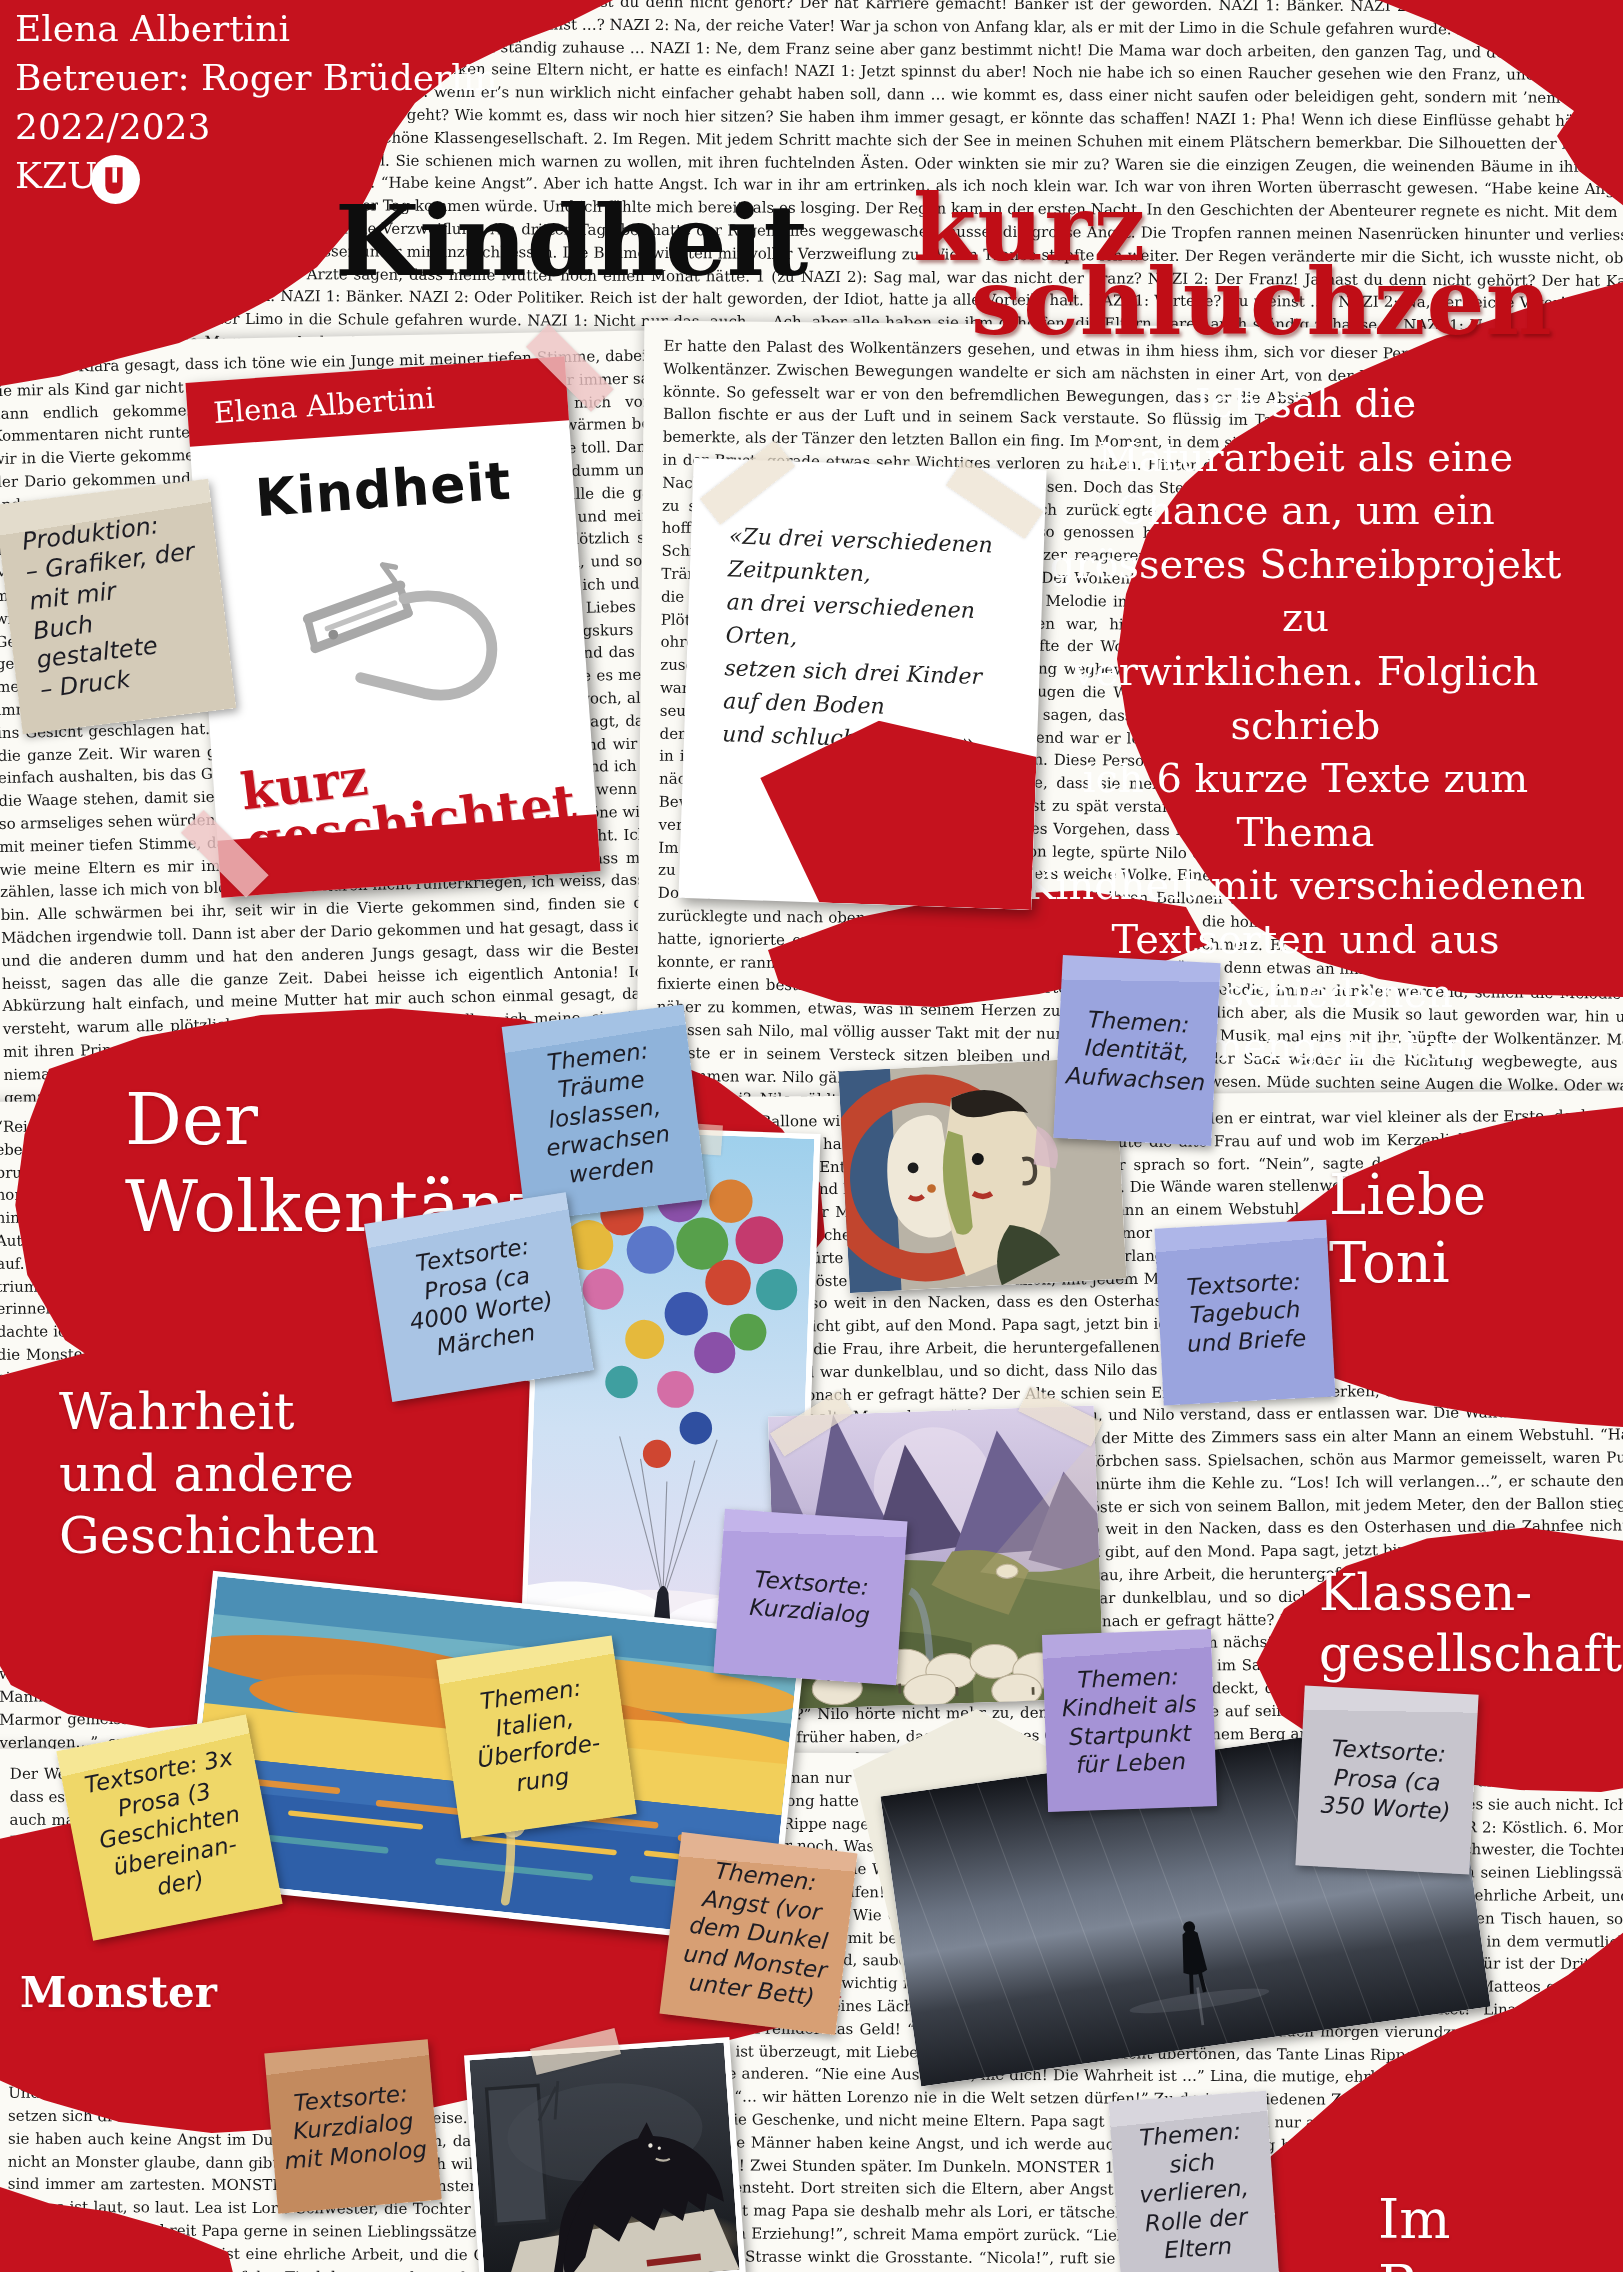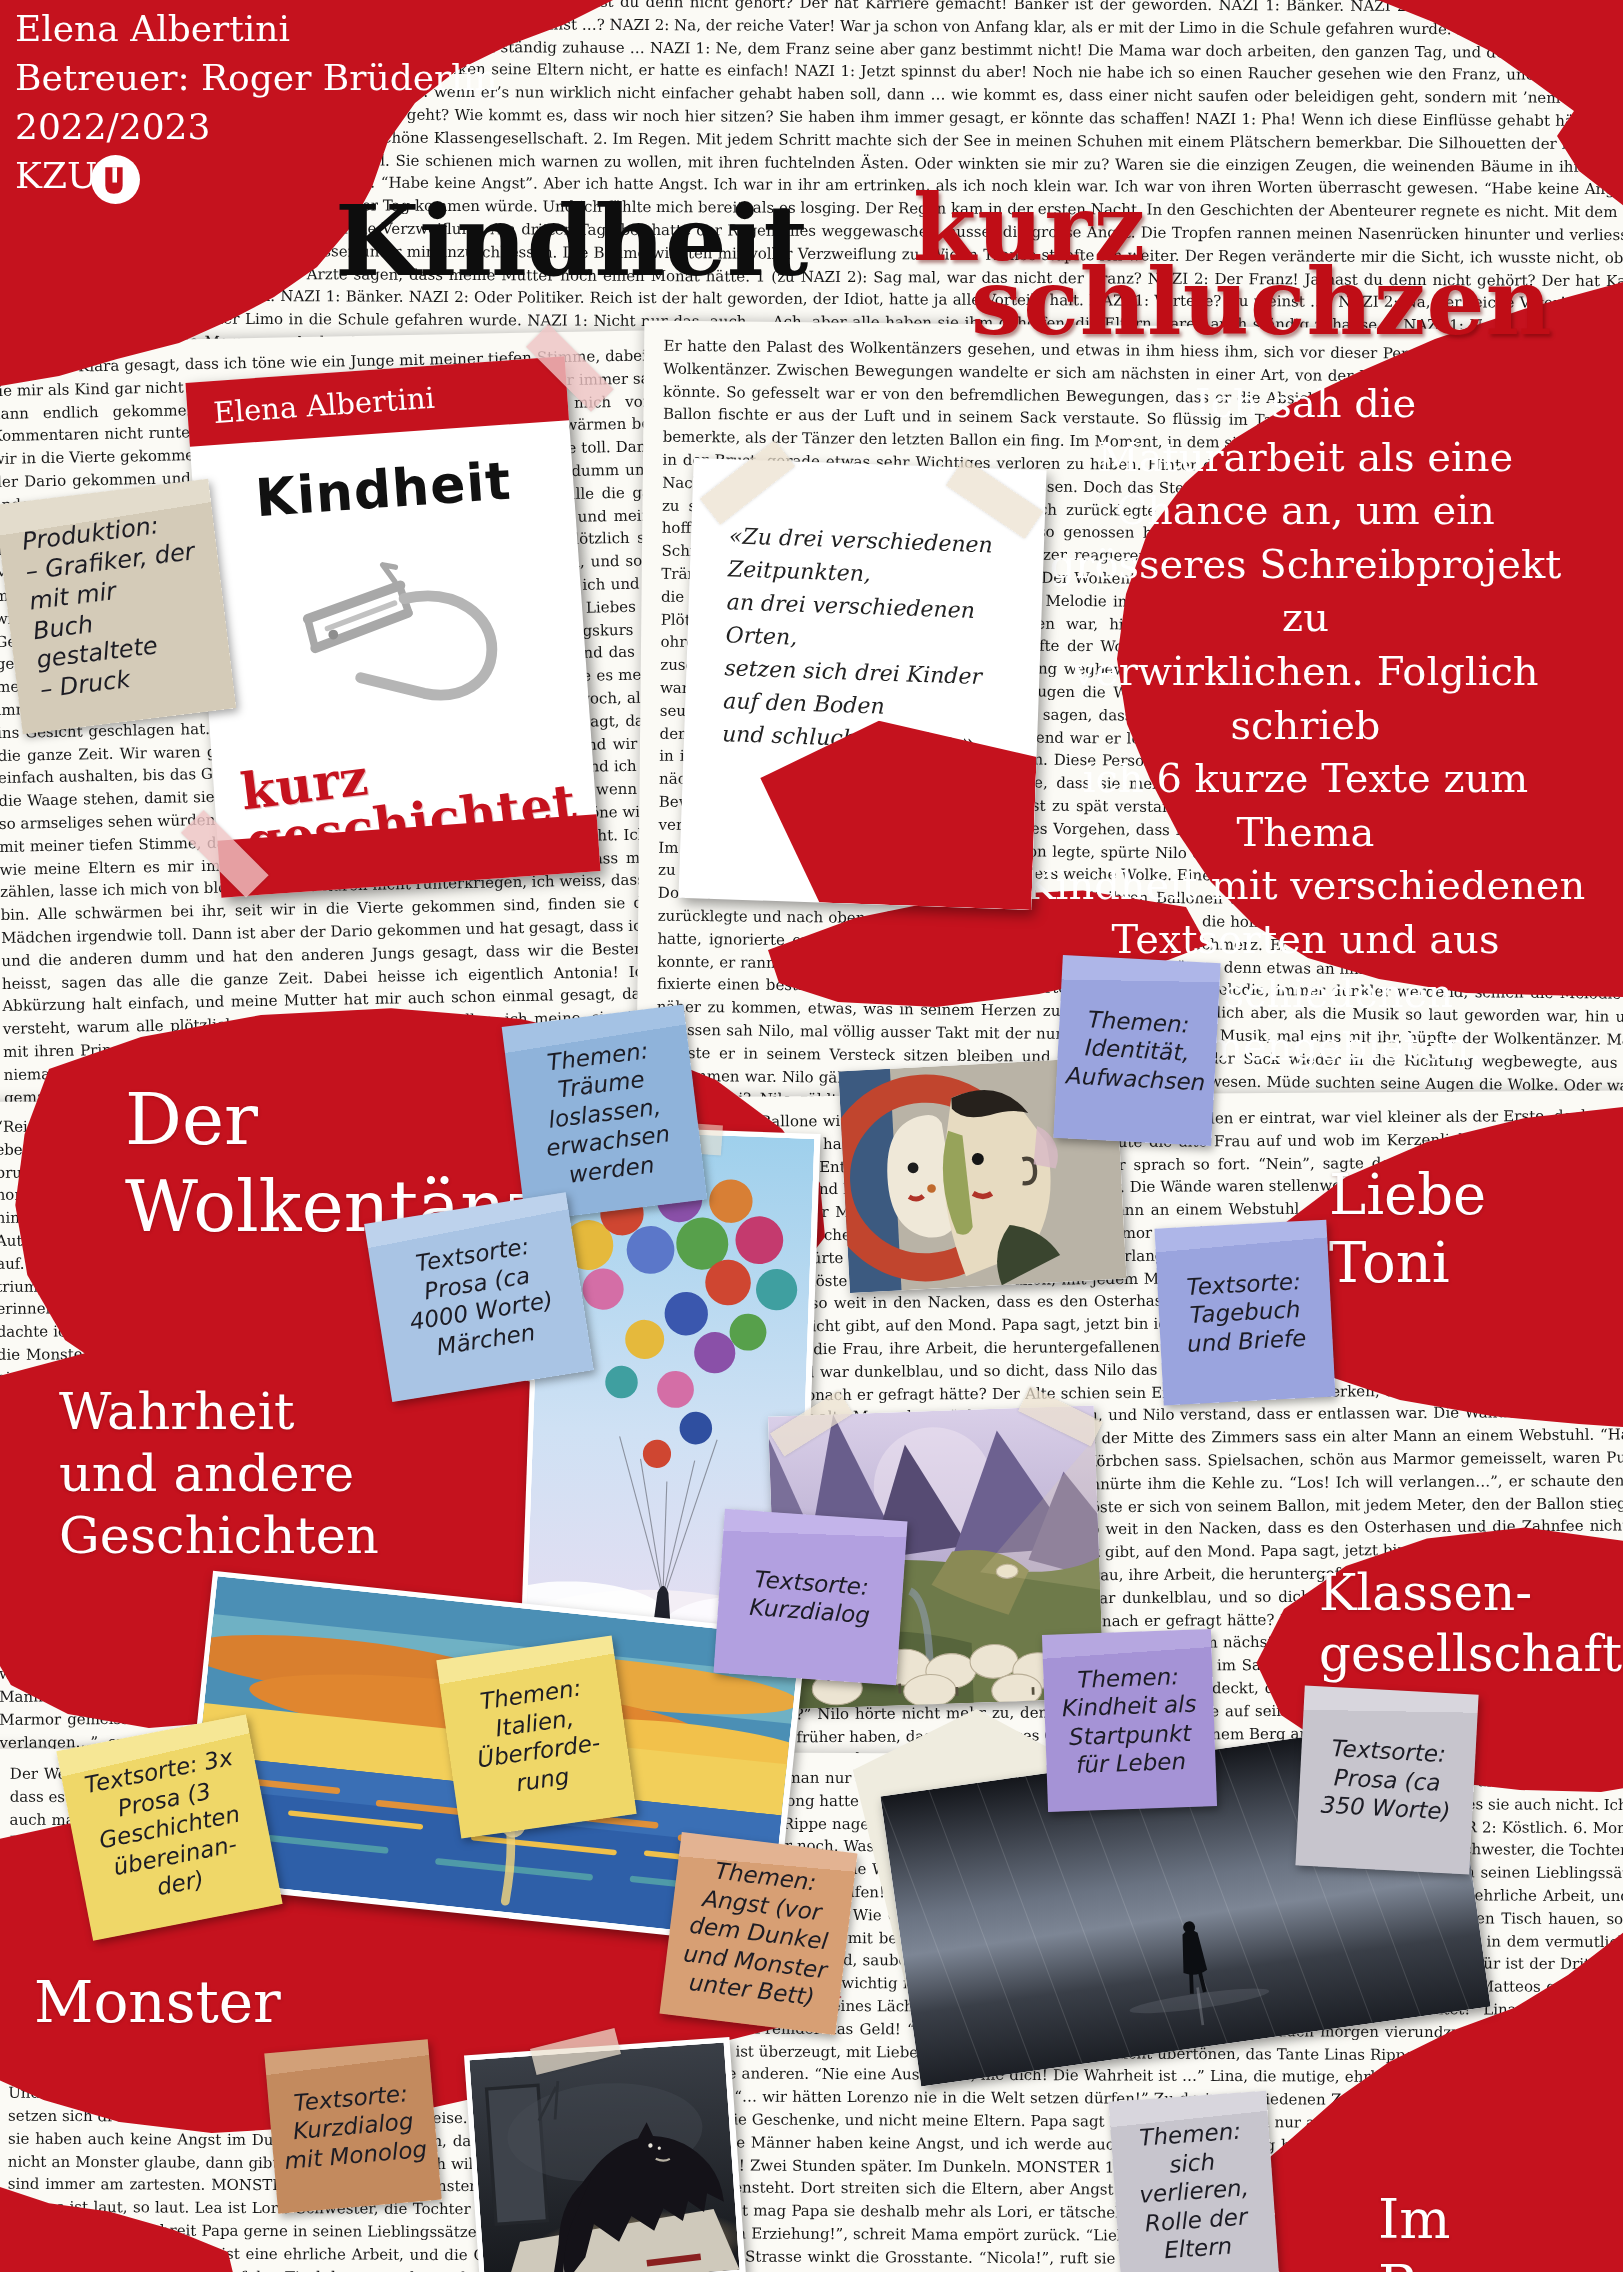--- a/index.html
+++ b/index.html
@@ -139,21 +139,21 @@
 Themengebieten.</div>
 
   <div class="title" style="left:125px;top:1077px;font-size:71px;">Der
 Wolkentänzer</div>
   <div class="title" style="left:1329px;top:1161px;font-size:56px;">Liebe Toni</div>
   <div class="title" style="left:59px;top:1381px;font-size:51px;">Wahrheit
 und andere
 Geschichten</div>
   <div class="title" style="left:1319px;top:1563px;font-size:50px;">Klassen-
 gesellschaft</div>
-  <div class="title" style="left:34px;top:1967px;font-size:58px;">Monster</div>
+  <div class="title" style="left:20px;top:1967px;font-size:42px;font-weight:bold;">Monster</div>
   <div class="title" style="left:1378px;top:2187px;font-size:54px;">Im Regen</div>
 
   <div class="cover">
     <div class="cover-band-top">Elena Albertini</div>
     <div class="cover-title">Kindheit</div>
     <div style="position:absolute;left:73px;top:179px;width:233px;height:179px;">
       <svg viewBox="0 0 430 330">
         <g fill="none" stroke="#a8a8a8" stroke-width="16" stroke-linecap="round" stroke-linejoin="round">
           <path d="M60 120 L235 70" stroke-width="18"></path>
           <path d="M70 175 L245 122" stroke-width="18"></path>

